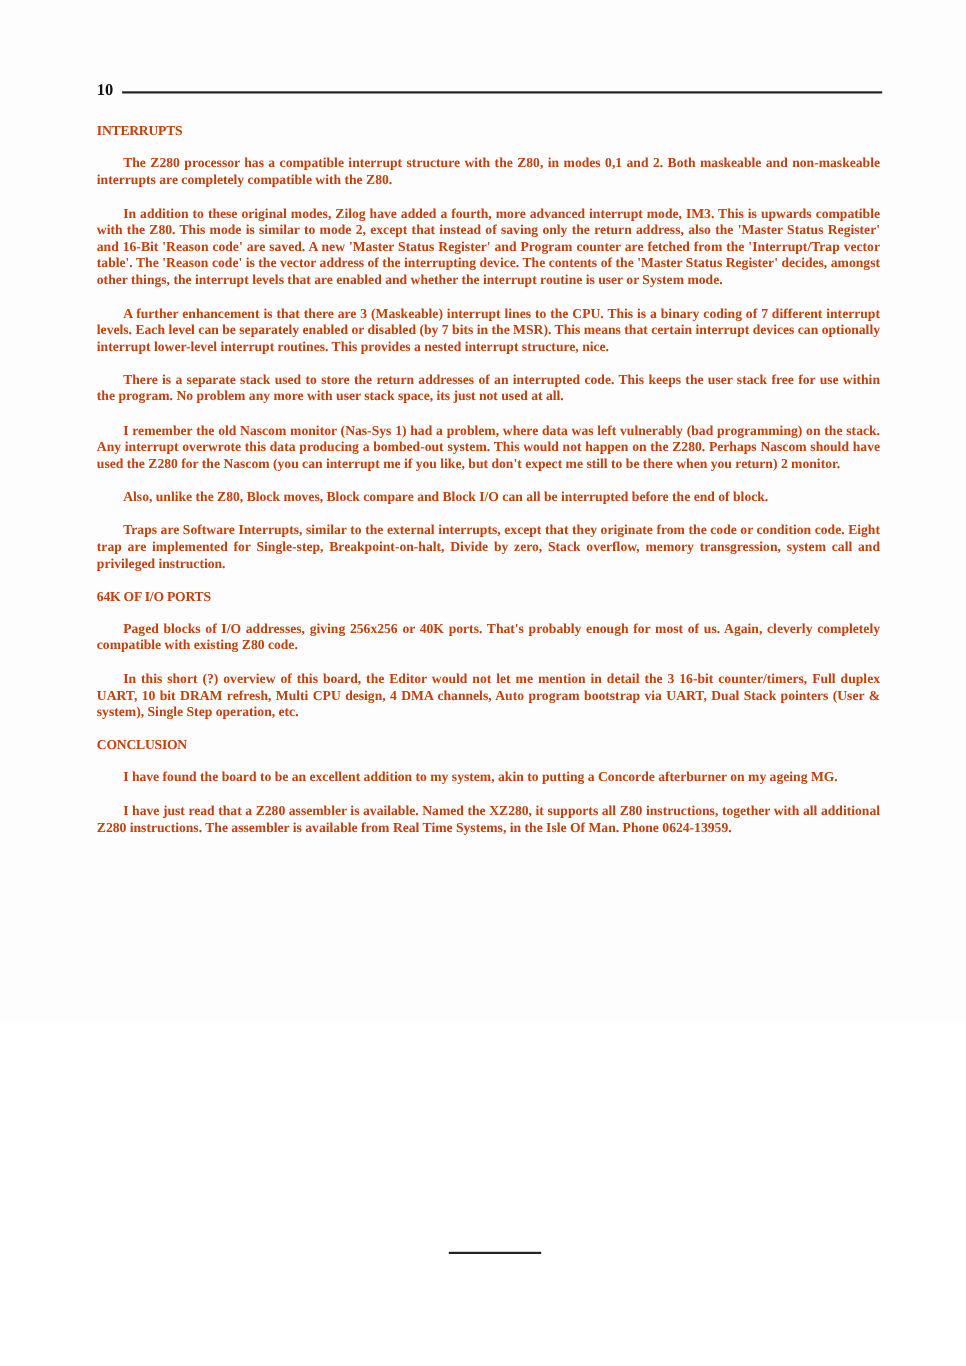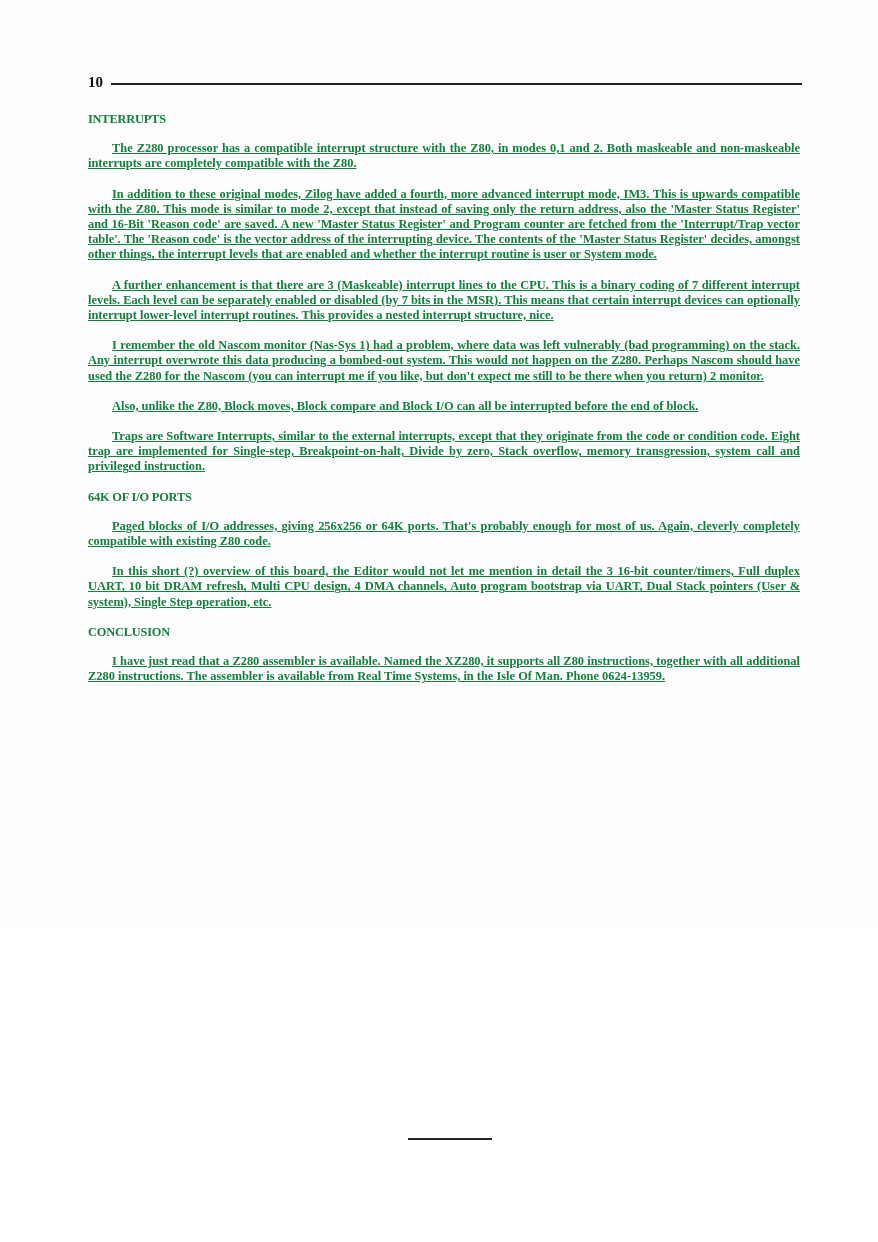--- a/index.html
+++ b/index.html
@@ -1,58 +1,60 @@
 <!DOCTYPE html>
 <html><head>
 <meta charset="utf-8">
 <style>
   html, body { margin: 0; padding: 0; background: #ffffff; }
   body { width: 878px; height: 1242px; position: relative; overflow: hidden; }
   .page { position: absolute; left: 0; top: 0; width: 878px; height: 930px; background: #fdfdfd; color: #111; }
   .header { position: absolute; left: 88px; top: 72px; width: 714px; height: 20px; display: flex; align-items: center; }
   .pagenum { font-family: "Liberation Serif", serif; font-weight: bold; font-size: 15px; margin-right: 8px; }
   .header-rule { flex: 1; height: 2px; background: #222; margin-top: 4px; }
-  .content { position: absolute; left: 88px; top: 112px; width: 712px; font-family: "Liberation Serif", serif; font-weight: bold; font-size: 12.4px; line-height: 15.2px; color: #15803d; }
+  .content { position: absolute; left: 88px; top: 112px; width: 712px; font-family: "Liberation Serif", serif; font-weight: bold; font-size: 12.4px; line-height: 15.2px; color: #c2410c; }
   .heading { font-size: 12.4px; margin: 0 0 14px 0; text-transform: uppercase; letter-spacing: -0.2px; }
-  .para { margin: 0 0 15px 0; text-align: justify; text-indent: 24px; text-decoration: underline; }
+  .para { margin: 0 0 15px 0; text-align: justify; text-indent: 24px; }
   .section { margin-bottom: 4px; }
   .end-rule { position: absolute; left: 408px; top: 1138px; width: 84px; height: 2px; background: #222; }
 </style>
 </head>
 <body>
 
 <div class="page">
   <div class="header">
     <span class="pagenum">10</span>
     <div class="header-rule"></div>
   </div>
 
   <div class="content">
     <div class="section">
       <div class="heading">INTERRUPTS</div>
       <p class="para">The Z280 processor has a compatible interrupt structure with the Z80, in modes 0,1 and 2. Both maskeable and non-maskeable interrupts are completely compatible with the Z80.</p>
       <p class="para">In addition to these original modes, Zilog have added a fourth, more advanced interrupt mode, IM3. This is upwards compatible with the Z80. This mode is similar to mode 2, except that instead of saving only the return address, also the 'Master Status Register' and 16-Bit 'Reason code' are saved. A new 'Master Status Register' and Program counter are fetched from the 'Interrupt/Trap vector table'. The 'Reason code' is the vector address of the interrupting device. The contents of the 'Master Status Register' decides, amongst other things, the interrupt levels that are enabled and whether the interrupt routine is user or System mode.</p>
       <p class="para">A further enhancement is that there are 3 (Maskeable) interrupt lines to the CPU. This is a binary coding of 7 different interrupt levels. Each level can be separately enabled or disabled (by 7 bits in the MSR). This means that certain interrupt devices can optionally interrupt lower-level interrupt routines. This provides a nested interrupt structure, nice.</p>
+      <p class="para">There is a separate stack used to store the return addresses of an interrupted code. This keeps the user stack free for use within the program. No problem any more with user stack space, its just not used at all.</p>
       <p class="para">I remember the old Nascom monitor (Nas-Sys 1) had a problem, where data was left vulnerably (bad programming) on the stack. Any interrupt overwrote this data producing a bombed-out system. This would not happen on the Z280. Perhaps Nascom should have used the Z280 for the Nascom (you can interrupt me if you like, but don't expect me still to be there when you return) 2 monitor.</p>
       <p class="para">Also, unlike the Z80, Block moves, Block compare and Block I/O can all be interrupted before the end of block.</p>
     </div>
 
     <div class="section">
       <p class="para">Traps are Software Interrupts, similar to the external interrupts, except that they originate from the code or condition code. Eight trap are implemented for Single-step, Breakpoint-on-halt, Divide by zero, Stack overflow, memory transgression, system call and privileged instruction.</p>
     </div>
 
     <div class="section">
       <div class="heading">64K OF I/O PORTS</div>
-      <p class="para">Paged blocks of I/O addresses, giving 256x256 or 64K ports. That's probably enough for most of us. Again, cleverly completely compatible with existing Z80 code.</p>
+      <p class="para">Paged blocks of I/O addresses, giving 256x256 or 40K ports. That's probably enough for most of us. Again, cleverly completely compatible with existing Z80 code.</p>
     </div>
 
     <div class="section">
       <p class="para">In this short (?) overview of this board, the Editor would not let me mention in detail the 3 16-bit counter/timers, Full duplex UART, 10 bit DRAM refresh, Multi CPU design, 4 DMA channels, Auto program bootstrap via UART, Dual Stack pointers (User &amp; system), Single Step operation, etc.</p>
     </div>
 
     <div class="section">
       <div class="heading">CONCLUSION</div>
+      <p class="para">I have found the board to be an excellent addition to my system, akin to putting a Concorde afterburner on my ageing MG.</p>
       <p class="para">I have just read that a Z280 assembler is available. Named the XZ280, it supports all Z80 instructions, together with all additional Z280 instructions. The assembler is available from Real Time Systems, in the Isle Of Man. Phone 0624-13959.</p>
     </div>
   </div>
 
   <div class="end-rule"></div>
 </div>
 
 </body></html>

